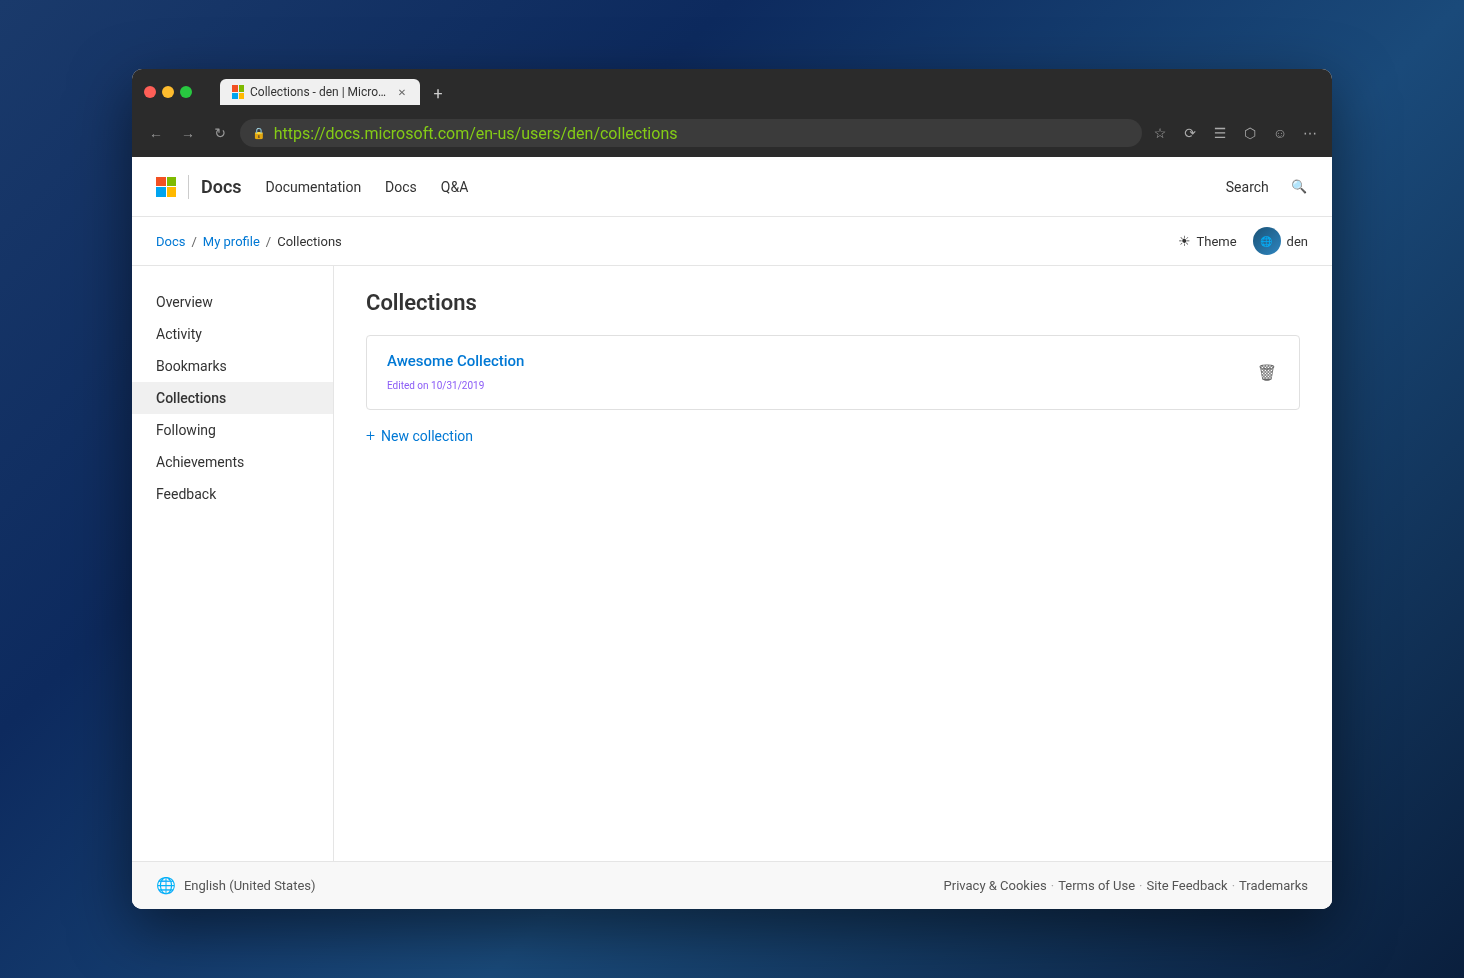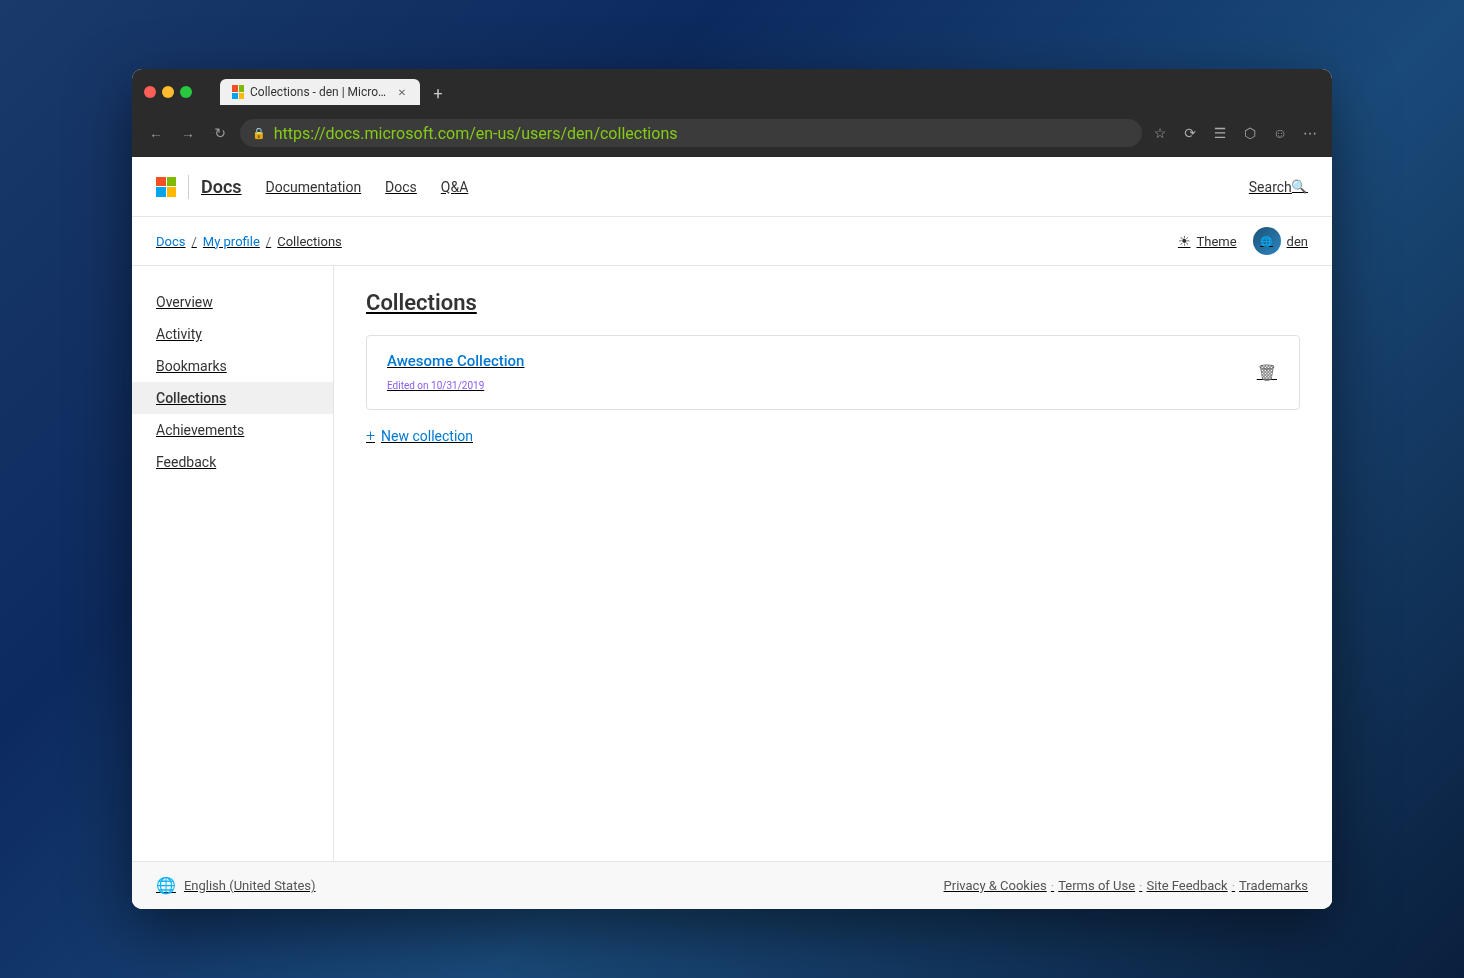--- a/index.html
+++ b/index.html
@@ -155,21 +155,20 @@
       justify-content: center;
     }
 
     
     .page-content {
       flex: 1;
       background: #fff;
       display: flex;
       flex-direction: column;
       overflow: hidden;
-      text-decoration: underline;
     }
 
     
     .top-nav {
       display: flex;
       align-items: center;
       padding: 0 24px;
       height: 60px;
       border-bottom: 1px solid #e5e5e5;
       gap: 24px;
@@ -218,21 +217,21 @@
       font-size: 14px;
       color: #333;
       text-decoration: none;
       cursor: pointer;
     }
 
     .nav-search {
       margin-left: auto;
       display: flex;
       align-items: center;
-      gap: 0;
+      gap: 23px;
       font-size: 14px;
       color: #333;
       cursor: pointer;
     }
 
     
     .breadcrumb-bar {
       display: flex;
       align-items: center;
       padding: 10px 24px;
@@ -520,20 +519,21 @@
       </div>
     </div>
 
     <div class="main-layout">
 
       <div class="sidebar">
         <a class="sidebar-item">Overview</a>
         <a class="sidebar-item">Activity</a>
         <a class="sidebar-item">Bookmarks</a>
         <a class="sidebar-item active">Collections</a>
+        <a class="sidebar-item">Following</a>
         <a class="sidebar-item">Achievements</a>
         <a class="sidebar-item">Feedback</a>
       </div>
 
       <div class="main-content">
         <h1 class="page-title">Collections</h1>
 
         <div class="collection-card">
           <div>
             <a class="collection-name">Awesome Collection</a>

